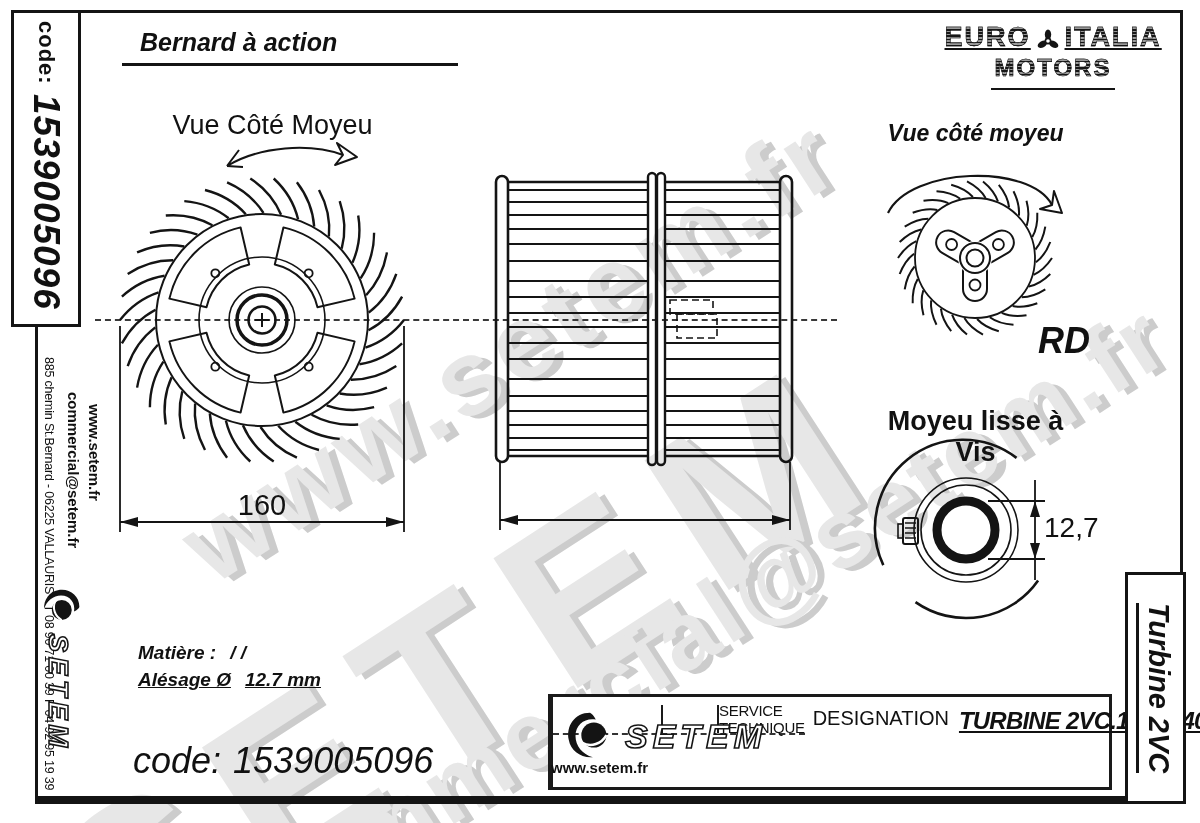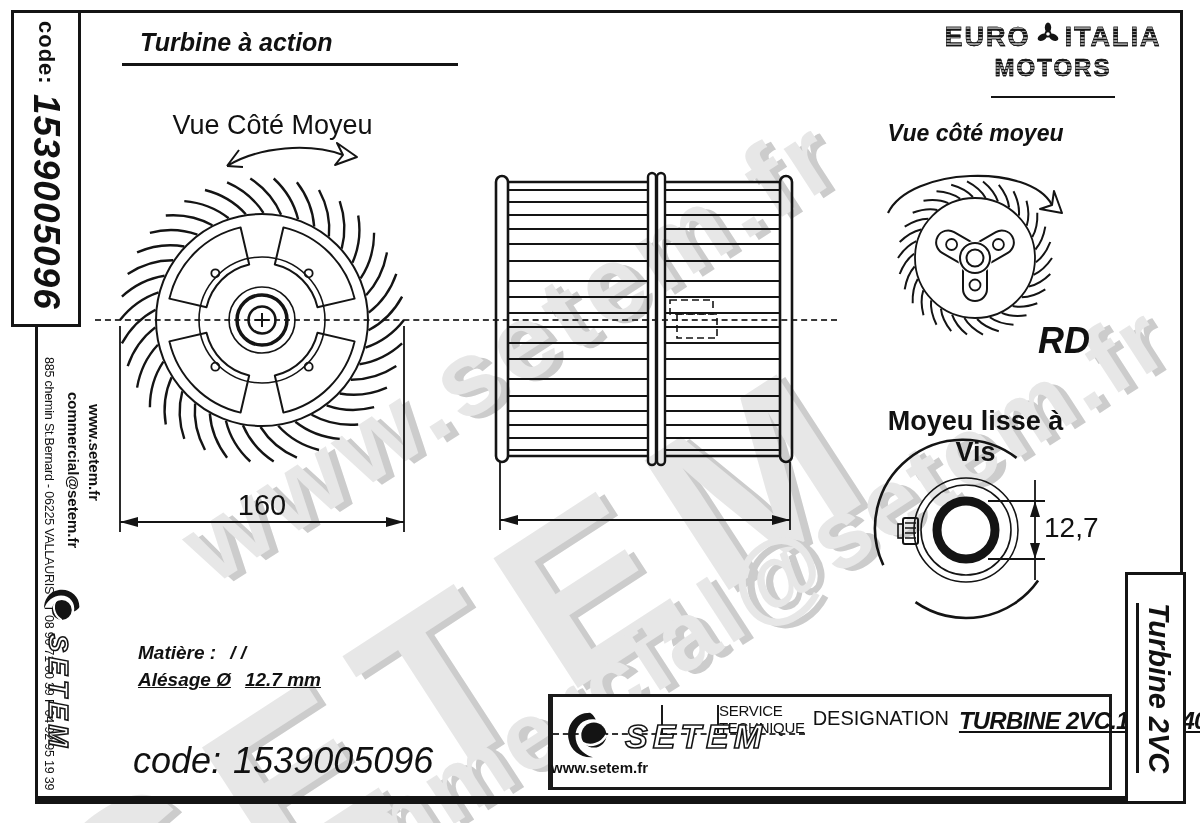--- a/index.html
+++ b/index.html
@@ -35,30 +35,30 @@
   #lbl-vcm2 { left:878px; top:120px; width:195px; font-size:23px; font-weight:bold; font-style:italic; }
   #lbl-moyeu { left:878px; top:406px; width:195px; font-size:27px; font-weight:bold; }
   .dim-label { font-size:29px; text-align:center; z-index:4; }
   #dim160 { left:202px; top:489px; width:120px; }
   #dim240 { left:599px; top:486px; width:120px; }
   #dim127 { left:1044px; top:512px; width:90px; text-align:left; font-size:28px; }
   #rd { left:1038px; top:320px; font-size:36px; font-weight:bold; font-style:italic; z-index:4; }
 
   
   #brand { left:933px; top:22px; width:240px; text-align:center; z-index:4; }
-  #brand .row1 { display:flex; align-items:flex-start; justify-content:center; gap:5px; }
+  #brand .row1 { display:flex; align-items:flex-end; justify-content:center; gap:5px;text-decoration:underline; }
   .striped {
     font-weight:900; letter-spacing:2px;
     background-image:repeating-linear-gradient(0deg,#161616 0 1.6px,#9a9a9a 1.6px 3.2px);
     -webkit-background-clip:text; background-clip:text; color:transparent;
     -webkit-text-stroke:0.6px #161616;
   }
   #brand .row1 .striped { font-size:27px; }
   #brand .row2 { display:inline-block; font-size:24px; margin-top:1px;
-    border-bottom:2px solid #141414; padding:0 4px 14px 4px; }
+    border-bottom:2px solid #141414; padding:0 4px 6px 4px; }
 
   
   #tech-head { left:138px; top:599px; width:222px; font-size:24px; font-weight:bold; font-style:italic;
     border-bottom:3px solid #141414; padding-bottom:4px; z-index:4; }
   .tech-line { left:138px; font-size:19px; font-weight:bold; font-style:italic; z-index:4; }
   #tech-mat { top:642px; } #tech-ale { top:669px;text-decoration:underline; }
   .tech-line .v { margin-left:14px; }
   #code-line { left:133px; top:740px; font-size:36px; font-weight:normal; font-style:italic; z-index:4; }
   #code-line .v { margin-left:12px; }
 
@@ -110,21 +110,21 @@
   <div class="abs wm" id="wm2">SETEM</div>
   <div class="abs wm" id="wm3">commercial@setem.fr</div>
 
   <div class="abs" id="frame"></div>
 
   <div class="abs" id="code-box">
     <span class="lbl">code:</span>
     <span class="val">1539005096</span>
   </div>
 
-  <div class="abs" id="title">Turbine à action</div>
+  <div class="abs" id="title">Bernard à action</div>
 
   <div class="abs" id="brand">
     <div class="row1">
       <span class="striped">EURO</span>
       <svg width="24" height="24" viewBox="0 0 24 24">
         <g fill="#141414">
           <ellipse cx="12" cy="5.6" rx="3.2" ry="5.2"></ellipse>
           <ellipse cx="12" cy="5.6" rx="3.2" ry="5.2" transform="rotate(120 12 12)"></ellipse>
           <ellipse cx="12" cy="5.6" rx="3.2" ry="5.2" transform="rotate(240 12 12)"></ellipse>
         </g>

